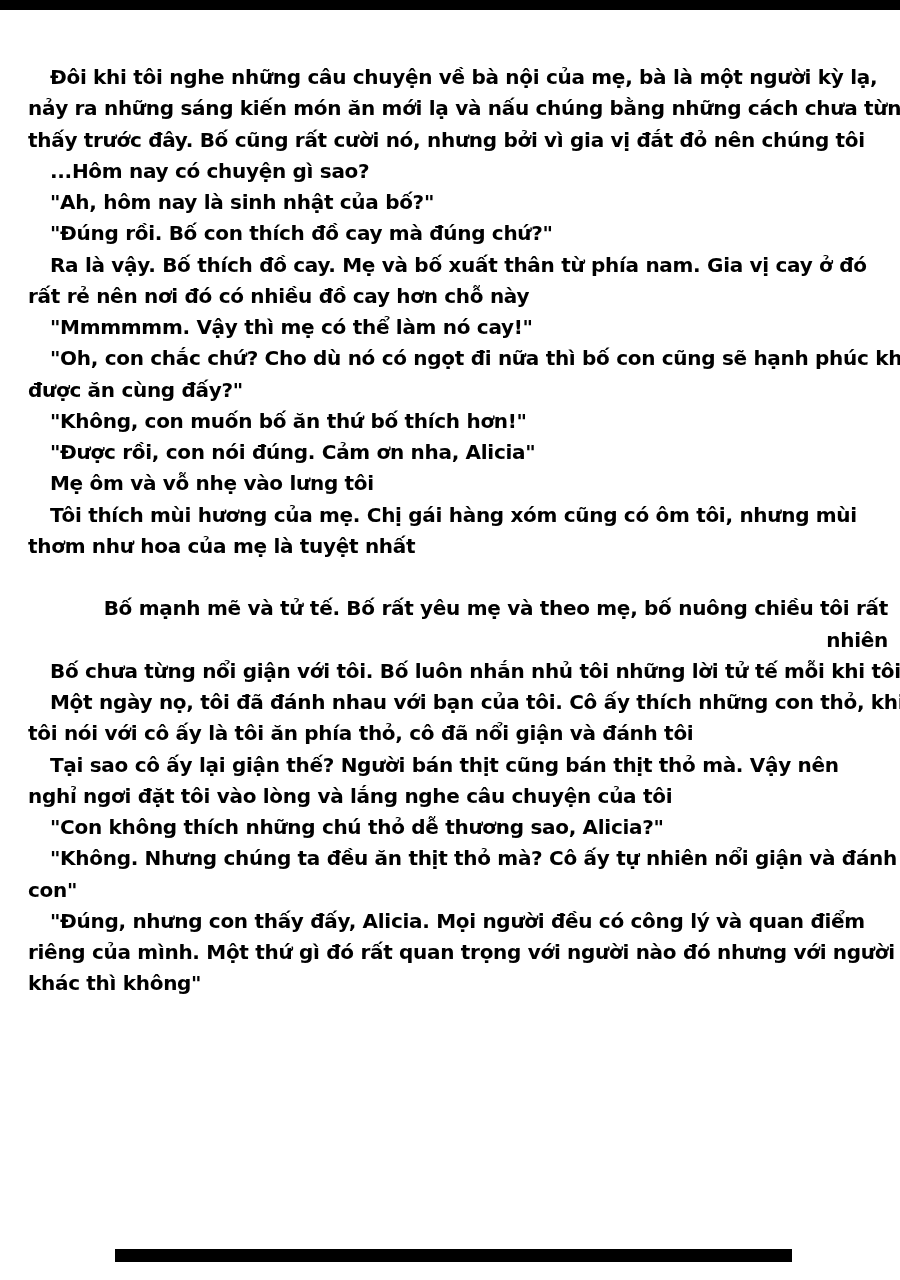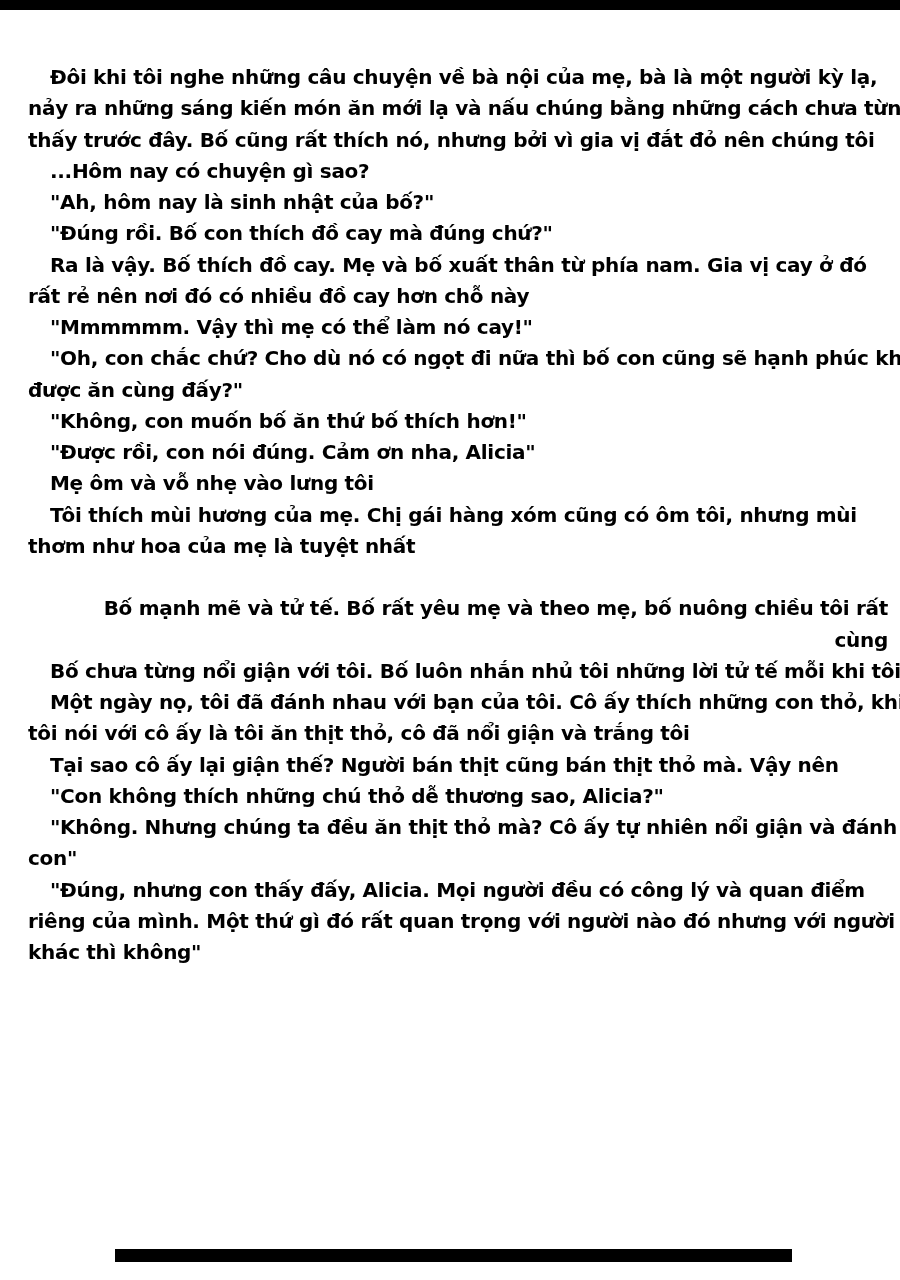--- a/index.html
+++ b/index.html
@@ -54,21 +54,21 @@
 </style>
 </head>
 <body>
 
 <div class="page">
   <div class="edge-bar top"></div>
   <div class="text-block" id="text-block">
       <div class="para">
         <div class="line first">Đôi khi tôi nghe những câu chuyện về bà nội của mẹ, bà là một người kỳ lạ,</div>
         <div class="line">nảy ra những sáng kiến món ăn mới lạ và nấu chúng bằng những cách chưa từng</div>
-        <div class="line">thấy trước đây. Bố cũng rất thích nó, nhưng bởi vì gia vị đắt đỏ nên chúng tôi</div>
+        <div class="line">thấy trước đây. Bố cũng rất cười nó, nhưng bởi vì gia vị đắt đỏ nên chúng tôi</div>
       </div>
       <div class="para">
         <div class="line first">...Hôm nay có chuyện gì sao?</div>
       </div>
       <div class="para">
         <div class="line first">"Ah, hôm nay là sinh nhật của bố?"</div>
       </div>
       <div class="para">
         <div class="line first">"Đúng rồi. Bố con thích đồ cay mà đúng chứ?"</div>
       </div>
@@ -91,31 +91,32 @@
       </div>
       <div class="para">
         <div class="line first">Mẹ ôm và vỗ nhẹ vào lưng tôi</div>
       </div>
       <div class="para">
         <div class="line first">Tôi thích mùi hương của mẹ. Chị gái hàng xóm cũng có ôm tôi, nhưng mùi</div>
         <div class="line">thơm như hoa của mẹ là tuyệt nhất</div>
       </div>
       <div class="para spaced">
         <div class="line first">Bố mạnh mẽ và tử tế. Bố rất yêu mẹ và theo mẹ, bố nuông chiều tôi rất</div>
-        <div class="line">cùng</div>
+        <div class="line">nhiên</div>
       </div>
       <div class="para">
         <div class="line first">Bố chưa từng nổi giận với tôi. Bố luôn nhắn nhủ tôi những lời tử tế mỗi khi tôi</div>
       </div>
       <div class="para">
         <div class="line first">Một ngày nọ, tôi đã đánh nhau với bạn của tôi. Cô ấy thích những con thỏ, khi</div>
-        <div class="line">tôi nói với cô ấy là tôi ăn thịt thỏ, cô đã nổi giận và trắng tôi</div>
+        <div class="line">tôi nói với cô ấy là tôi ăn phía thỏ, cô đã nổi giận và đánh tôi</div>
       </div>
       <div class="para">
         <div class="line first">Tại sao cô ấy lại giận thế? Người bán thịt cũng bán thịt thỏ mà. Vậy nên</div>
+        <div class="line">nghỉ ngơi đặt tôi vào lòng và lắng nghe câu chuyện của tôi</div>
       </div>
       <div class="para">
         <div class="line first">"Con không thích những chú thỏ dễ thương sao, Alicia?"</div>
       </div>
       <div class="para">
         <div class="line first">"Không. Nhưng chúng ta đều ăn thịt thỏ mà? Cô ấy tự nhiên nổi giận và đánh</div>
         <div class="line">con"</div>
       </div>
       <div class="para">
         <div class="line first">"Đúng, nhưng con thấy đấy, Alicia. Mọi người đều có công lý và quan điểm</div>

